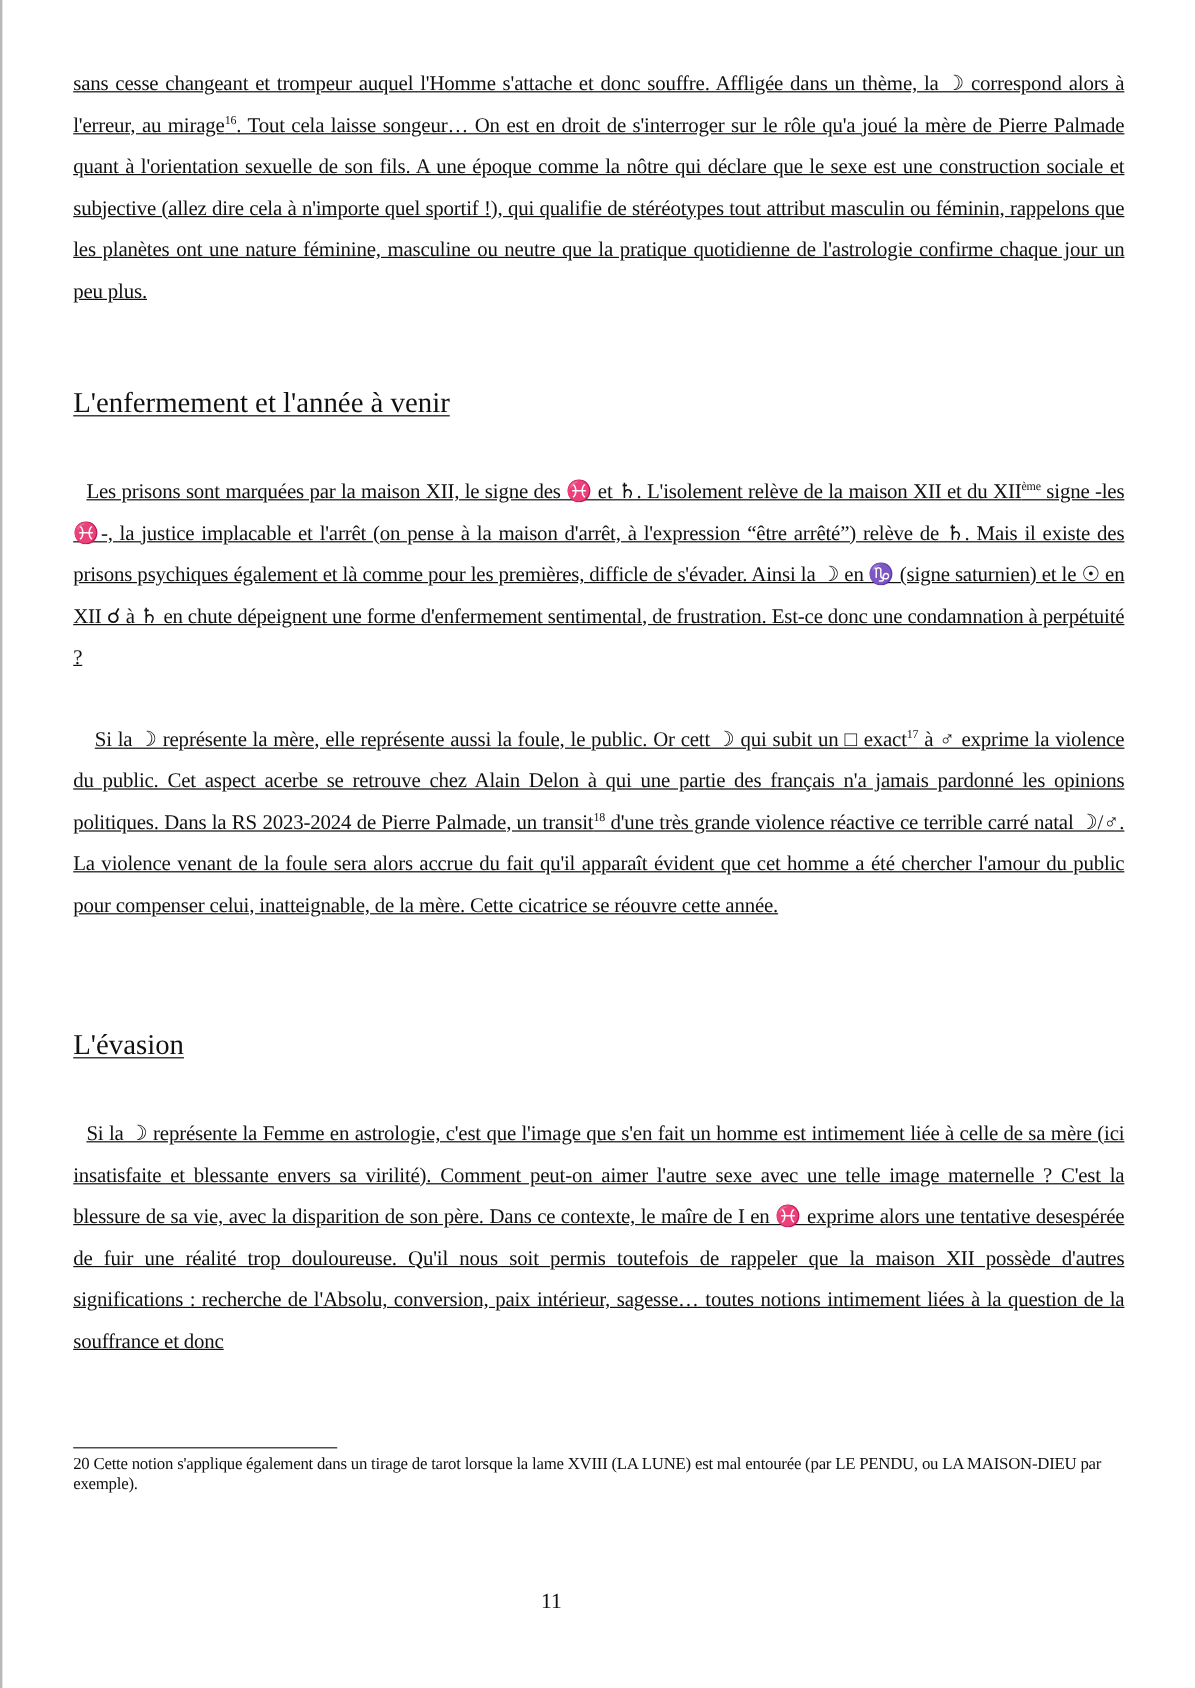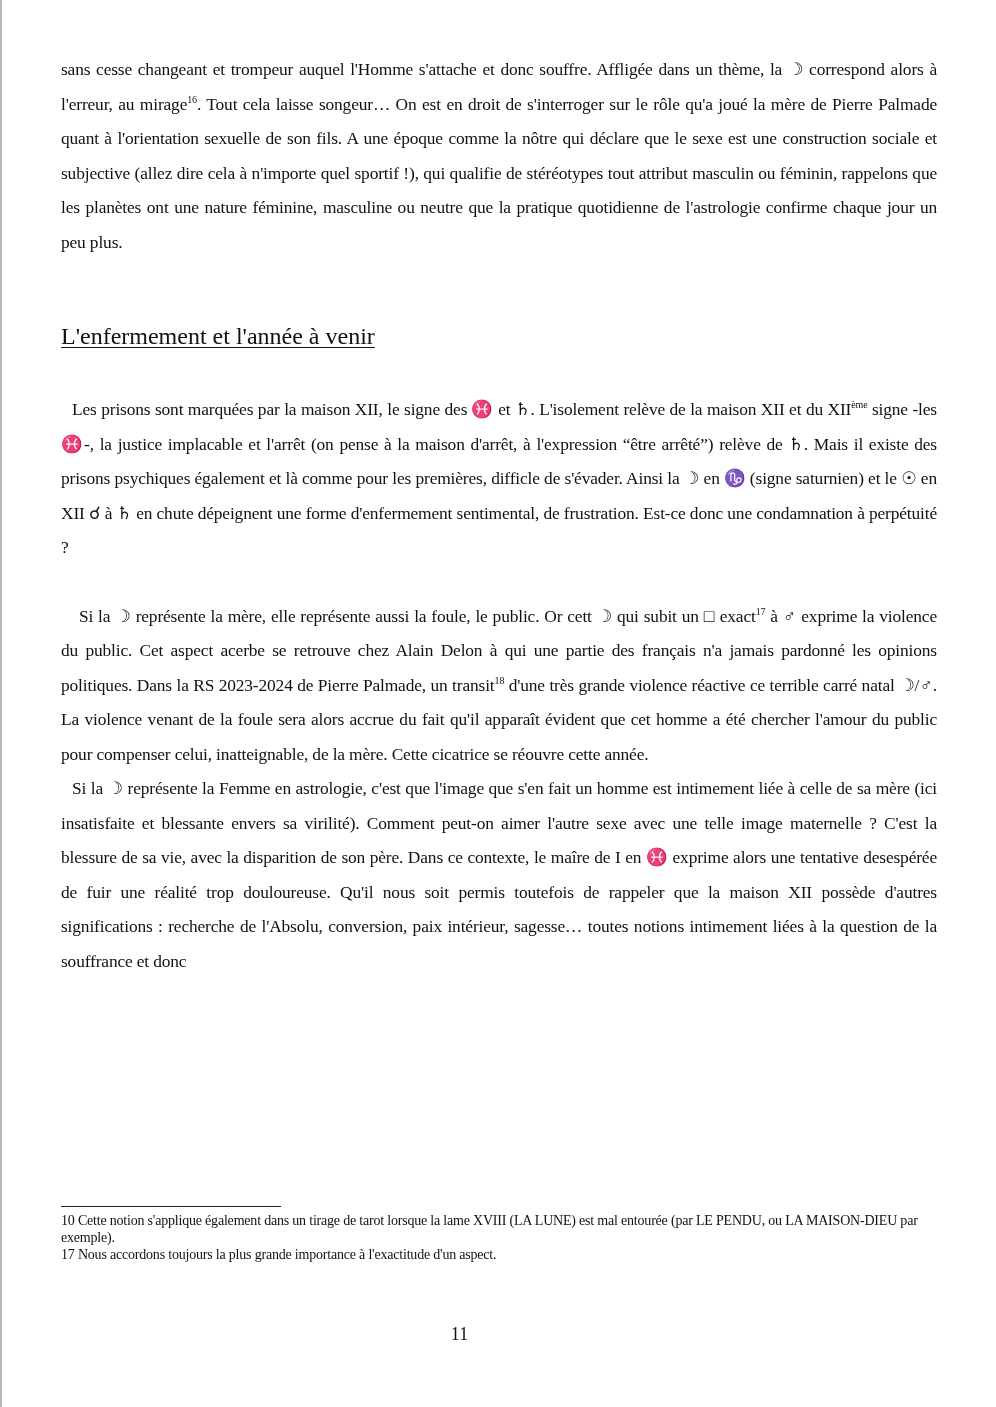--- a/index.html
+++ b/index.html
@@ -9,21 +9,21 @@
     color: #111111;
   }
   .page-edge {
     position: absolute; left: 0; top: 0; bottom: 0; width: 2px; background: #b9b9b9;
   }
   .content {
     position: absolute; left: 61px; top: 52px; width: 876px;
   }
   p.body {
     margin: 0; font-size: 17.4px; line-height: 34.5px; text-align: justify;
-    letter-spacing: -0.15px; word-spacing: 0px;
+    letter-spacing: -0.15px; word-spacing: 0px; text-decoration: underline;
   }
   p.indent { text-indent: 11px; }
   p.indent2 { text-indent: 18px; }
   h2.section {
     margin: 0; font-weight: normal; font-size: 24px; line-height: 28px;
     text-decoration: underline; text-underline-offset: 3px; text-decoration-thickness: 1px;
   }
   sup { font-size: 10px; line-height: 0; vertical-align: 7px; }
   .footnote-rule {
     position: absolute; left: 61px; top: 1206px; width: 220px; height: 1px; background: #222;
@@ -48,29 +48,29 @@
   <p class="body" style="margin-bottom:63px;">
     <span>sans cesse changeant et trompeur auquel l'Homme s'attache et donc souffre. Affligée dans un thème, la ☽ correspond alors à l'erreur, au mirage</span><sup>16</sup><span>. Tout cela laisse songeur… On est en droit de s'interroger sur le rôle qu'a joué la mère de Pierre Palmade quant à l'orientation sexuelle de son fils. A une époque comme la nôtre qui déclare que le sexe est une construction sociale et subjective (allez dire cela à n'importe quel sportif !), qui qualifie de stéréotypes tout attribut masculin ou féminin, rappelons que les planètes ont une nature féminine, masculine ou neutre que la pratique quotidienne de l'astrologie confirme chaque jour un peu plus.</span>
   </p>
 
   <h2 class="section" style="margin-bottom:42px;">L'enfermement et l'année à venir</h2>
 
   <p class="body indent" style="margin-bottom:34px;">
     <span>Les prisons sont marquées par la maison XII, le signe des ♓ et ♄. L'isolement relève de la maison XII et du XII</span><sup>ème</sup><span> signe -les ♓-, la justice implacable et l'arrêt (on pense à la maison d'arrêt, à l'expression “être arrêté”) relève de ♄. Mais il existe des prisons psychiques également et là comme pour les premières, difficle de s'évader. Ainsi la ☽ en ♑ (signe saturnien) et le ☉ en XII ☌ à ♄ en chute dépeignent une forme d'enfermement sentimental, de frustration. Est-ce donc une condamnation à perpétuité ?</span>
   </p>
 
-  <p class="body indent2" style="">
+  <p class="body indent2" style="margin-bottom:86px;">
     <span>Si la ☽ représente la mère, elle représente aussi la foule, le public. Or cett ☽ qui subit un □ exact</span><sup>17</sup><span> à ♂ exprime la violence du public. Cet aspect acerbe se retrouve chez Alain Delon à qui une partie des français n'a jamais pardonné les opinions politiques. Dans la RS 2023-2024 de Pierre Palmade, un transit</span><sup>18</sup><span> d'une très grande violence réactive ce terrible carré natal ☽/♂. La violence venant de la foule sera alors accrue du fait qu'il apparaît évident que cet homme a été chercher l'amour du public pour compenser celui, inatteignable, de la mère. Cette cicatrice se réouvre cette année.</span>
   </p>
 
+  <h2 class="section" style="margin-bottom:42px;">L'évasion</h2>
 
   <p class="body indent">Si la ☽ représente la Femme en astrologie, c'est que l'image que s'en fait un homme est intimement liée à celle de sa mère (ici insatisfaite et blessante envers sa virilité). Comment peut-on aimer l'autre sexe avec une telle image maternelle ? C'est la blessure de sa vie, avec la disparition de son père. Dans ce contexte, le maîre de I en ♓ exprime alors une tentative desespérée de fuir une réalité trop douloureuse. Qu'il nous soit permis toutefois de rappeler que la maison XII possède d'autres significations : recherche de l'Absolu, conversion, paix intérieur, sagesse… toutes notions intimement liées à la question de la souffrance et donc</p>
 
 </div>
 
 <div class="footnote-rule"></div>
 
 <div class="footnotes">
-  <div>10 Cette notion s'applique également dans un tirage de tarot lorsque la lame XVIII (LA LUNE) est mal entourée (par LE PENDU, ou LA MAISON-DIEU par exemple).</div>
-  <div>17  Nous accordons toujours la plus grande importance à l'exactitude d'un aspect.</div>
+  <div>20 Cette notion s'applique également dans un tirage de tarot lorsque la lame XVIII (LA LUNE) est mal entourée (par LE PENDU, ou LA MAISON-DIEU par exemple).</div>
 </div>
 
 <div class="page-number">11</div>
 
 </body></html>

